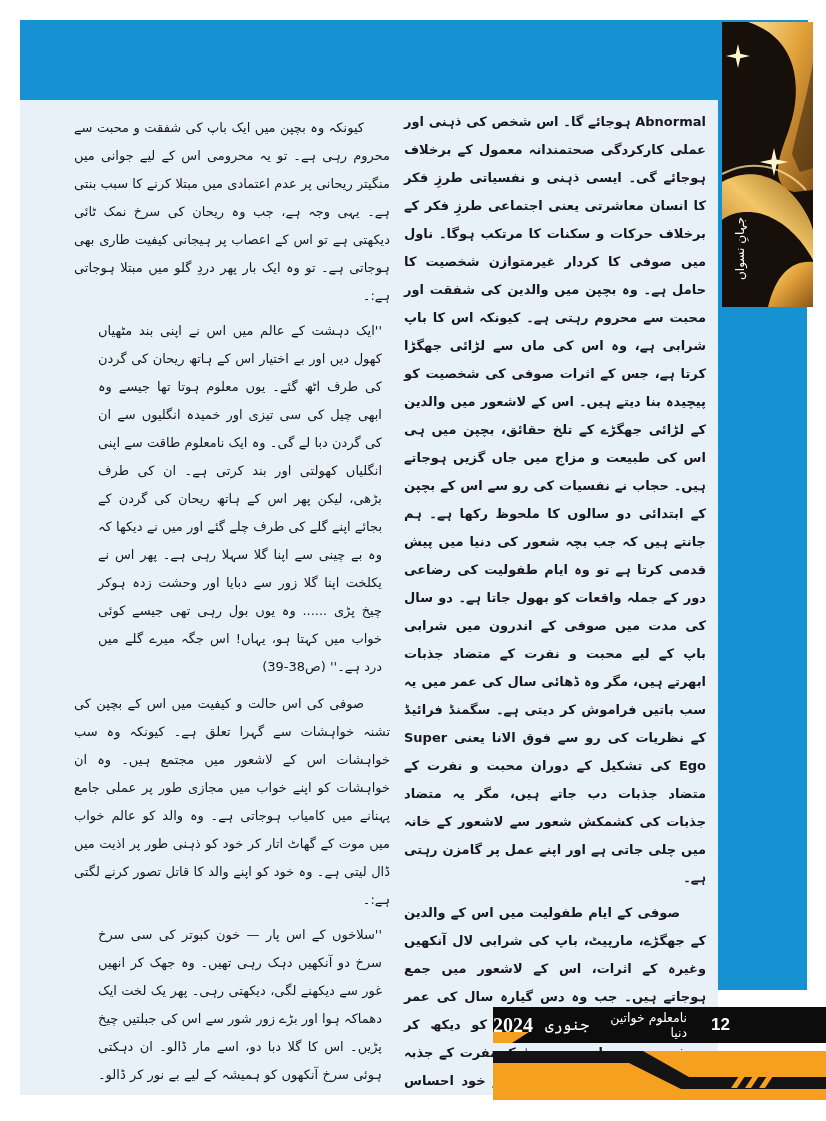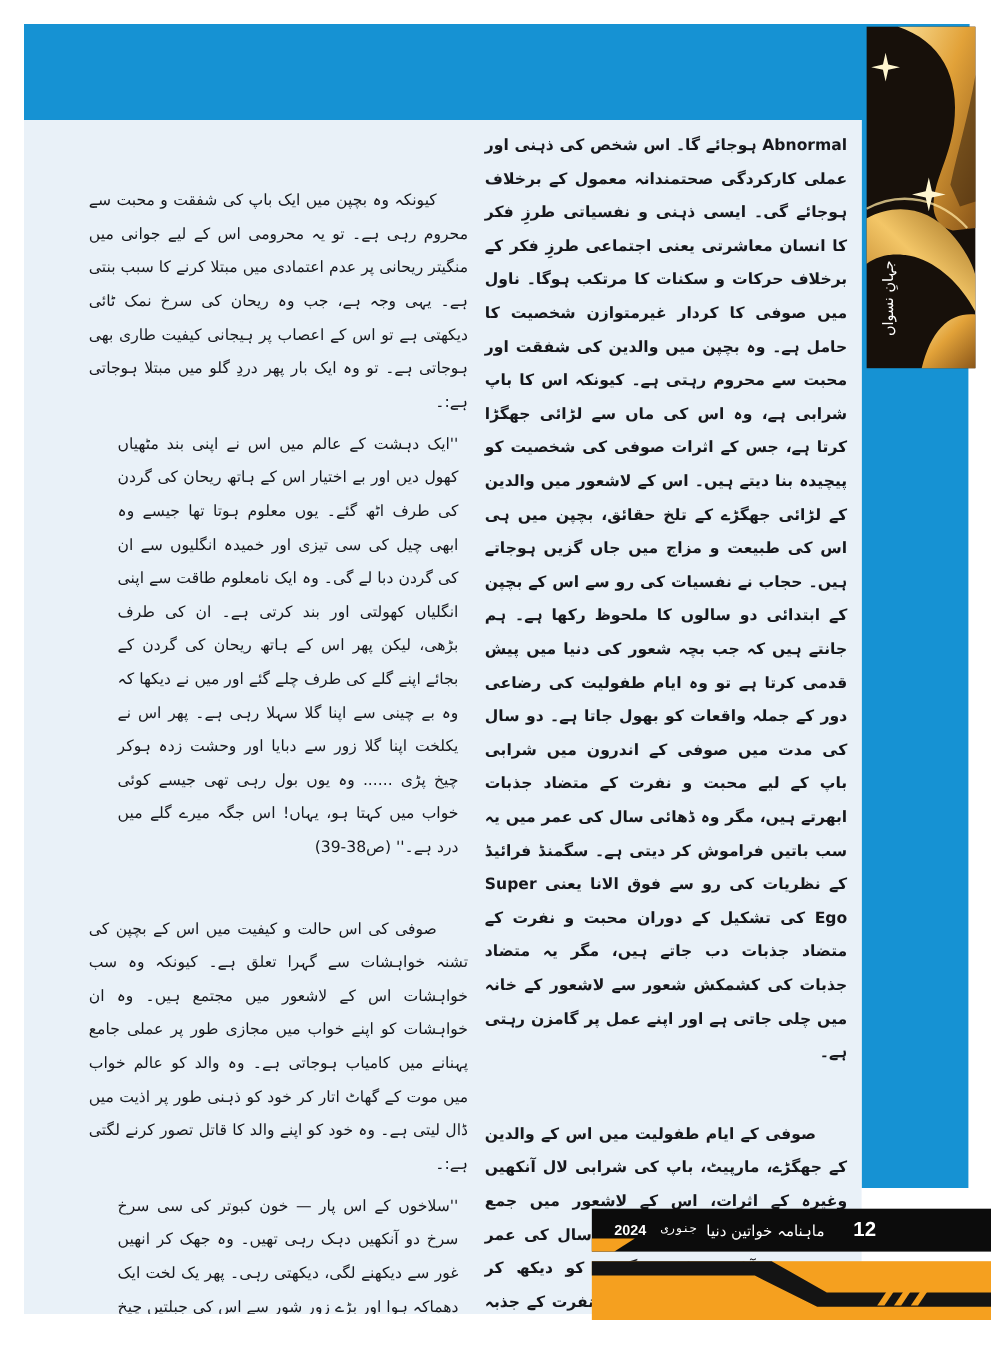--- a/index.html
+++ b/index.html
@@ -23,21 +23,21 @@
   .columns{
     display:flex;direction:rtl;gap:14px;height:100%;
   }
   .col{direction:rtl;unicode-bidi:embed;color:#17181c;}
   .col-right{width:302px;font-weight:bold;}
   .col-left{width:316px;padding-top:6px;}
   .col p{
     margin:0 0 7px 0;font-size:13px;line-height:28px;text-align:justify;
     text-align-last:right;font-family:"DejaVu Sans",sans-serif;
   }
-  .col p.indent{text-indent:26px;margin-top:40px;}
+  .col p.indent{text-indent:26px;}
   .col p.quote{margin:2px 8px 9px 24px;}
   .gold-panel{
     position:absolute;left:722px;top:22px;width:91px;height:285px;
   }
   .footer{
     position:absolute;left:493px;top:1007px;width:333px;height:93px;
   }
   .footer svg{position:absolute;left:0;top:0;}
   .footer-bar-text{
     position:absolute;left:0;top:0;right:0;height:36px;
@@ -46,24 +46,24 @@
   }
   .footer-bar-text .pgnum{
     font-family:"Liberation Sans",sans-serif;font-weight:bold;font-size:17px;
     margin-left:24px;
     text-align:right;
   }
   .footer-bar-text .mag{
     font-family:"DejaVu Sans",sans-serif;font-size:12.5px;margin-left:8px;
   }
   .footer-bar-text .mon{
-    font-family:Liberation Mono, monospace;font-size:10px;margin-left:12px;
+    font-family:Liberation Sans, sans-serif;font-size:15px;margin-left:12px;
   }
   .footer-bar-text .yr{
-    font-family:Liberation Sans, sans-serif;font-weight:bold;font-size:12px;
+    font-family:Liberation Serif, serif;font-weight:bold;font-size:20px;
   }
 </style>
 </head>
 <body>
 
 <div class="top-bar"></div>
 <div class="right-band"></div>
 
 <div class="content-panel">
   <div class="columns">
@@ -116,17 +116,17 @@
     <rect x="0" y="0" width="333" height="36" fill="#0c0c0c"></rect>
     <polygon points="0,25 36,25 19,36 0,36" fill="#f5a01f"></polygon>
     <rect x="0" y="44" width="333" height="49" fill="#f5a01f"></rect>
     <polygon points="0,44 150,44 196,70 333,70 333,82 188,82 136,56 0,56" fill="#141414"></polygon>
     <polygon points="238,81 244,81 252,69 246,69" fill="#f5a01f"></polygon>
     <polygon points="252,81 258,81 266,69 260,69" fill="#f5a01f"></polygon>
     <polygon points="266,81 272,81 280,69 274,69" fill="#f5a01f"></polygon>
   </svg>
   <div class="footer-bar-text">
     <span class="pgnum">12</span>
-    <span class="mag">ماہنامہ خواتین دنیا</span>
+    <span class="mag">نامعلوم خواتین دنیا</span>
     <span class="mon">جنوری</span>
     <span class="yr">2024</span>
   </div>
 </div>
 
 </body></html>

